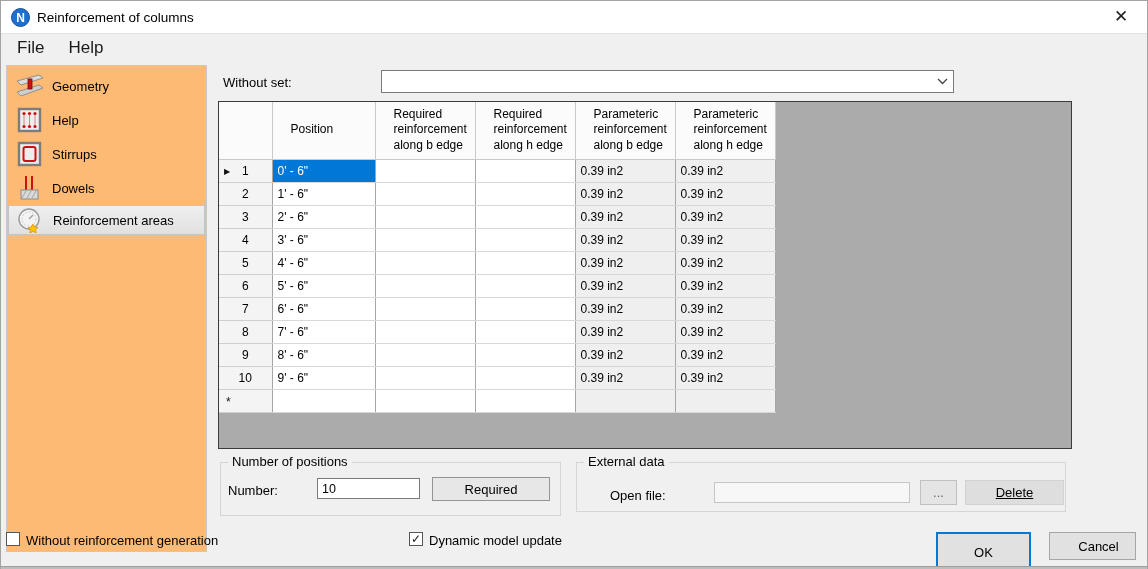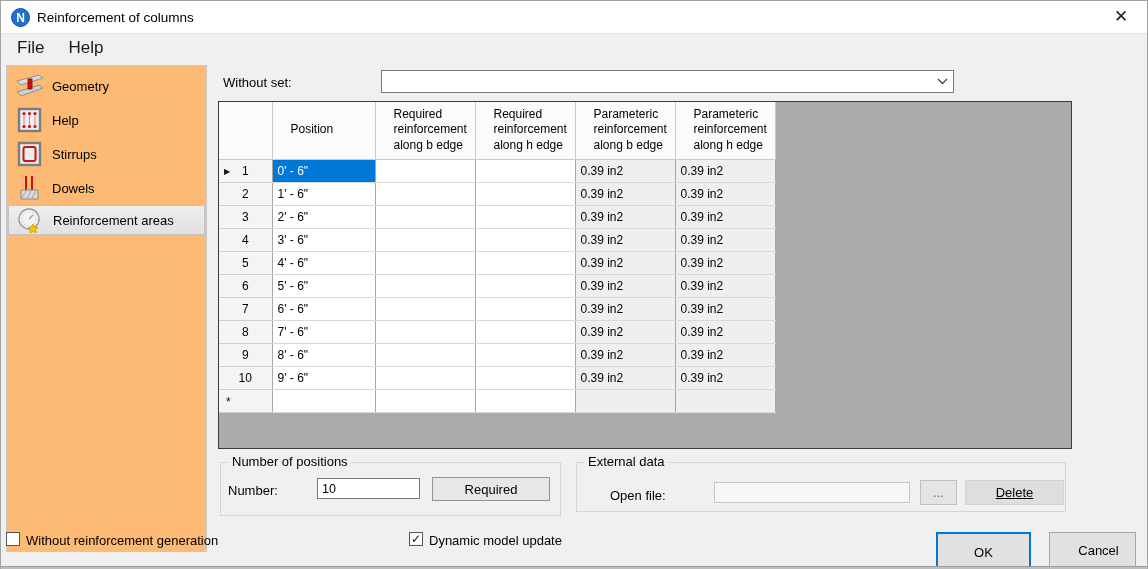--- a/index.html
+++ b/index.html
@@ -295,16 +295,16 @@
     <div class="btn disabled" style="left:388px; top:17px; width:99px; height:25px;">Delete</div>
   </div>
 
   <div class="checkbox" style="left:5px; top:531px;"></div>
   <span class="chk-label" style="left:25px; top:532px;">Without reinforcement generation</span>
 
   <div class="checkbox checked" style="left:408px; top:531px;"></div>
   <span class="chk-label" style="left:428px; top:532px;">Dynamic model update</span>
 
   <div class="btn default-ok" style="left:935px; top:531px; width:95px; height:40px;">OK</div>
-  <div class="btn cancel" style="left:1048px; top:531px; width:87px; height:37px;padding-left:12px;">Cancel</div>
+  <div class="btn cancel" style="left:1048px; top:531px; width:87px; height:28px;padding-left:12px;">Cancel</div>
 
   <div class="bottom-band"></div>
 </div>
 
 </body></html>

